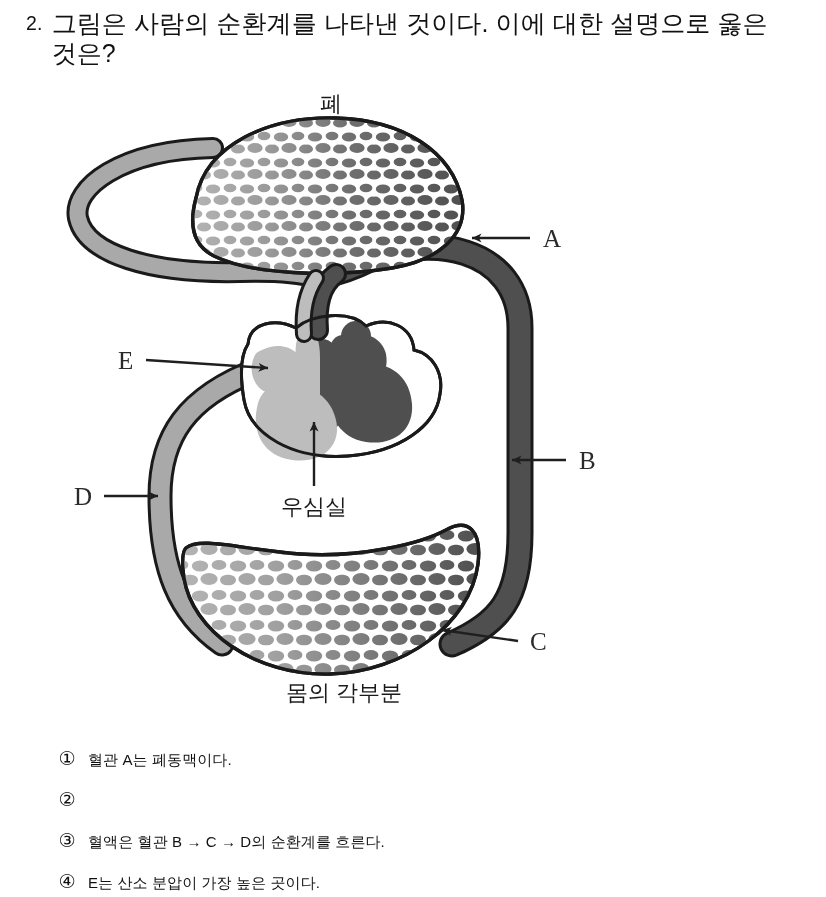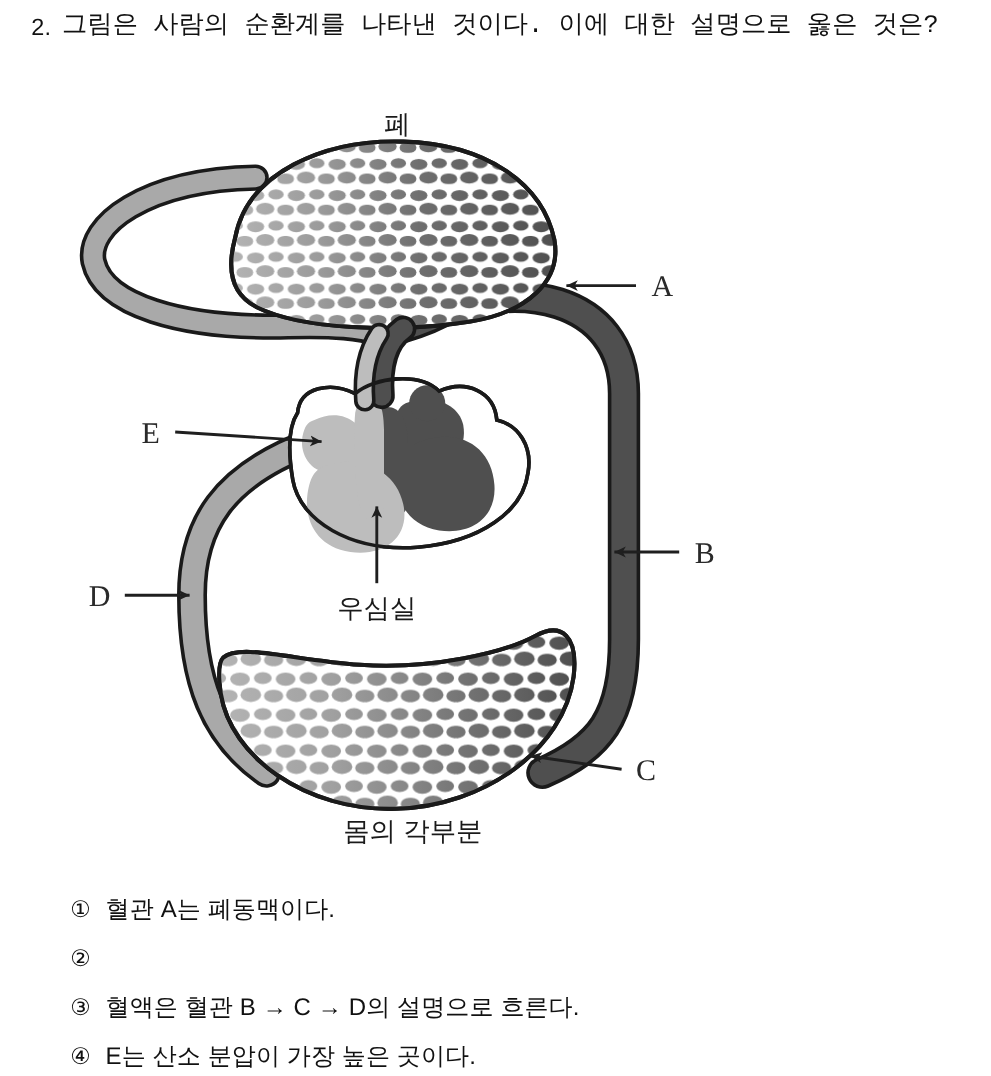--- a/index.html
+++ b/index.html
@@ -32,25 +32,24 @@
     align-items: flex-start;
     gap: 9px;
   }
   .q-num {
     font-size: 19.5px;
     line-height: 30px;
     white-space: nowrap;
     letter-spacing: 0.2px;
   }
   .q-text {
-    font-size: 21px;
+    font-size: 25px;
     line-height: 30px;
     letter-spacing: 0.1px;
     word-break: keep-all;
-    font-family: Liberation Mono, monospace;
   }
 
   
   .figure {
     position: absolute;
     left: 0px;
     top: 78px;
     width: 826px;
     height: 645px;
   }
@@ -72,21 +71,21 @@
     height: 41px;
   }
   .choice-marker {
     font-size: 19px;
     line-height: 41px;
     width: 22px;
     flex: 0 0 22px;
     text-align: center;
   }
   .choice-text {
-    font-size: 20px;
+    font-size: 15px;
     line-height: 41px;
     letter-spacing: 0.1px;
     white-space: nowrap;
   }
 
   .lbl {
     font-family: "Liberation Serif", "DejaVu Serif", serif;
     font-size: 25px;
     fill: #2a2a2a;
   }
@@ -273,21 +272,21 @@
       <span class="choice-marker">①</span>
       <span class="choice-text">혈관 A는 폐동맥이다.</span>
     </div>
 
     <div class="choice">
       <span class="choice-marker">②</span>
     </div>
 
     <div class="choice">
       <span class="choice-marker">③</span>
-      <span class="choice-text">혈액은 혈관 B → C → D의 설명으로 흐른다.</span>
+      <span class="choice-text">혈액은 혈관 B → C → D의 순환계를 흐른다.</span>
     </div>
 
     <div class="choice">
       <span class="choice-marker">④</span>
       <span class="choice-text">E는 산소 분압이 가장 높은 곳이다.</span>
     </div>
 
   </div>
 
 </div>

